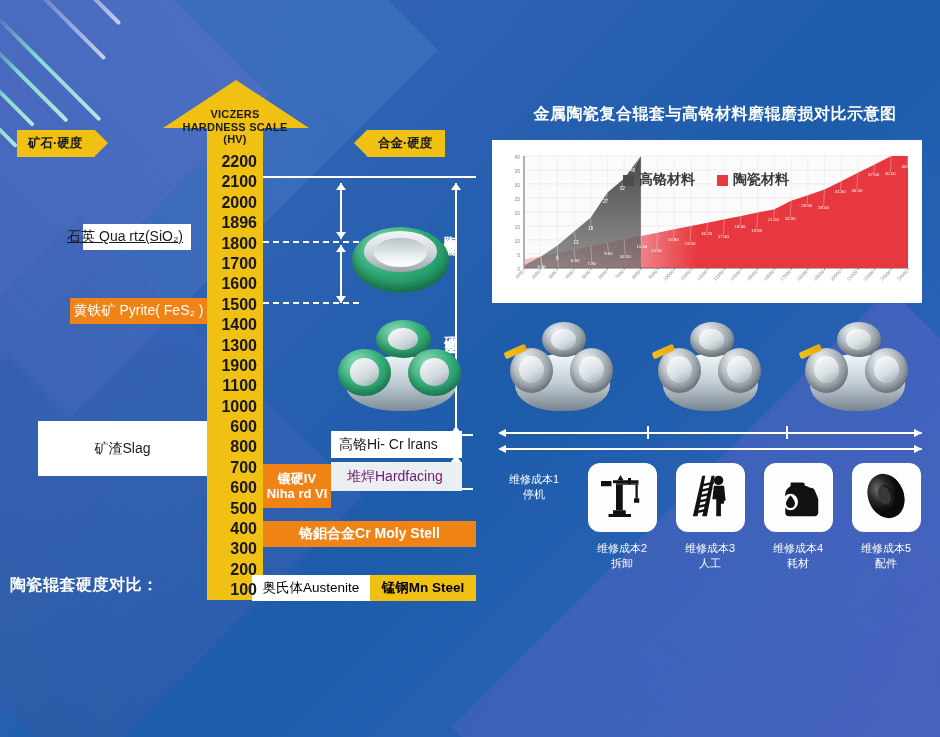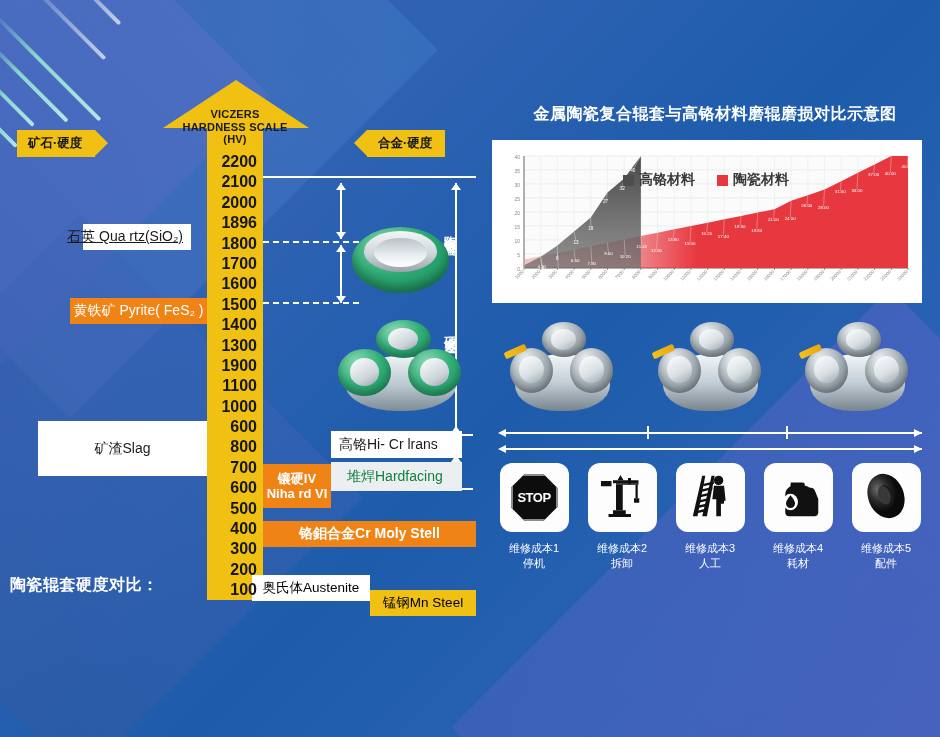--- a/index.html
+++ b/index.html
@@ -120,38 +120,38 @@
 
   .chip {
     position: absolute;
     font-size: 14px;
     white-space: nowrap;
     display: flex; align-items: center;
     padding: 3px 8px;
   }
   .chip.white { background: #ffffff; color: #1b1b1b; }
   .chip.orange { background: #ef8316; color: #ffffff; }
-  .chip.grey { background: #eceff1; color: #15803d; padding-left: 16px; }
+  .chip.grey { background: #eceff1; color: #701a75; padding-left: 16px; }
 
   #chip-quartz { left: 83px; top: 224px; width: 108px; height: 26px; justify-content: flex-end; text-decoration: underline; }
   #chip-alumina { left: 38px; top: 272px; width: 169px; height: 28px; justify-content: center; }
   #chip-pyrite { left: 70px; top: 298px; width: 137px; height: 26px; justify-content: center; }
   #chip-slag { left: 38px; top: 421px; width: 169px; height: 55px; justify-content: center; font-size: 14px; }
 
   #chip-nihard {
     left: 263px; top: 464px; width: 68px; height: 44px;
     flex-direction: column; justify-content: center; align-items: center;
     line-height: 15px; font-size: 13px; text-align: center;
     background: #ef8316; color: #fff; font-weight: 700;
   }
   #chip-hicr { left: 331px; top: 431px; width: 131px; height: 27px; justify-content: flex-start; background:#fff; }
   #chip-hardfacing { left: 331px; top: 462px; width: 131px; height: 29px; justify-content: flex-start; background:#eceff1; }
   #chip-crmoly { left: 263px; top: 521px; width: 213px; height: 26px; justify-content: center; background:#ef8316; color:#fff; font-weight:700; font-size: 14px; }
   #chip-austenite { left: 252px; top: 575px; width: 118px; height: 26px; justify-content: center; background:#fff; font-size: 13.5px; }
-  #chip-mnsteel { left: 370px; top: 590px; width: 106px; height: 26px; justify-content: center; background:#f0c013; font-weight:400; font-size: 13.5px; }
+  #chip-mnsteel { left: 370px; top: 575px; width: 106px; height: 26px; justify-content: center; background:#f0c013; font-weight:700; font-size: 13.5px; }
 
   .hline { position: absolute; background: #ffffff; height: 2px; }
   #hline-top { left: 263px; top: 176px; width: 213px; }
   .dashline {
     position: absolute; height: 0;
     border-top: 2px dashed #ffffff;
   }
   #dash-1800 { left: 263px; top: 241px; width: 96px; }
   #dash-1500 { left: 263px; top: 302px; width: 96px; }
 
@@ -700,23 +700,20 @@
       <div class="mar-r" style="left:424px; top:6.5px;"></div>
       <div class="mcap" style="left:157px; top:4px;"></div>
       <div class="mcap" style="left:296px; top:4px;"></div>
       <div class="mline" style="left:14px; top:26px; width:418px;"></div>
       <div class="mar-l" style="left:8px; top:22.5px;"></div>
       <div class="mar-r" style="left:424px; top:22.5px;"></div>
     </div>
 
     <div id="icon-row">
         <div class="icard-wrap" id="ic0">
-          <div class="icard">
-            <div class="stopsign">STOP</div>
-          </div>
           <div class="icard-label">
             <div>维修成本1</div>
             <div>停机</div>
           </div>
         </div>
         <div class="icard-wrap" id="ic1">
           <div class="icard">
             <span><svg viewBox="0 0 64 64" width="48" height="48" fill="#111">
                 <rect x="4" y="12" width="14" height="7"></rect>
                 <rect x="20" y="11" width="34" height="4"></rect>

